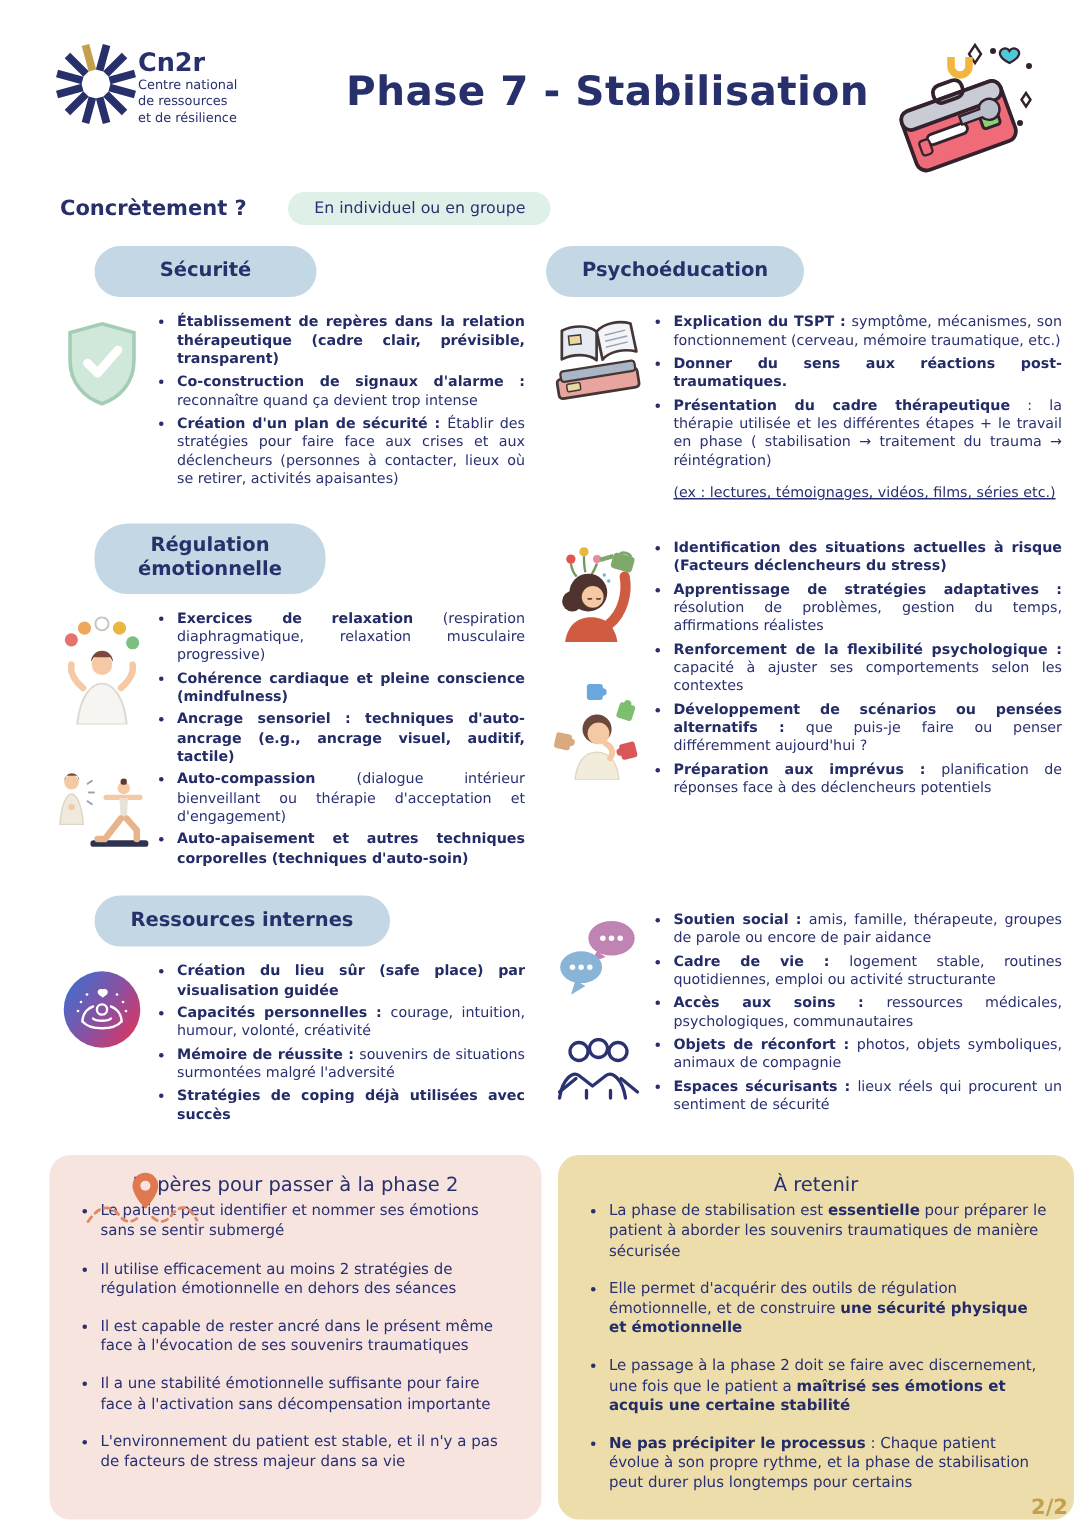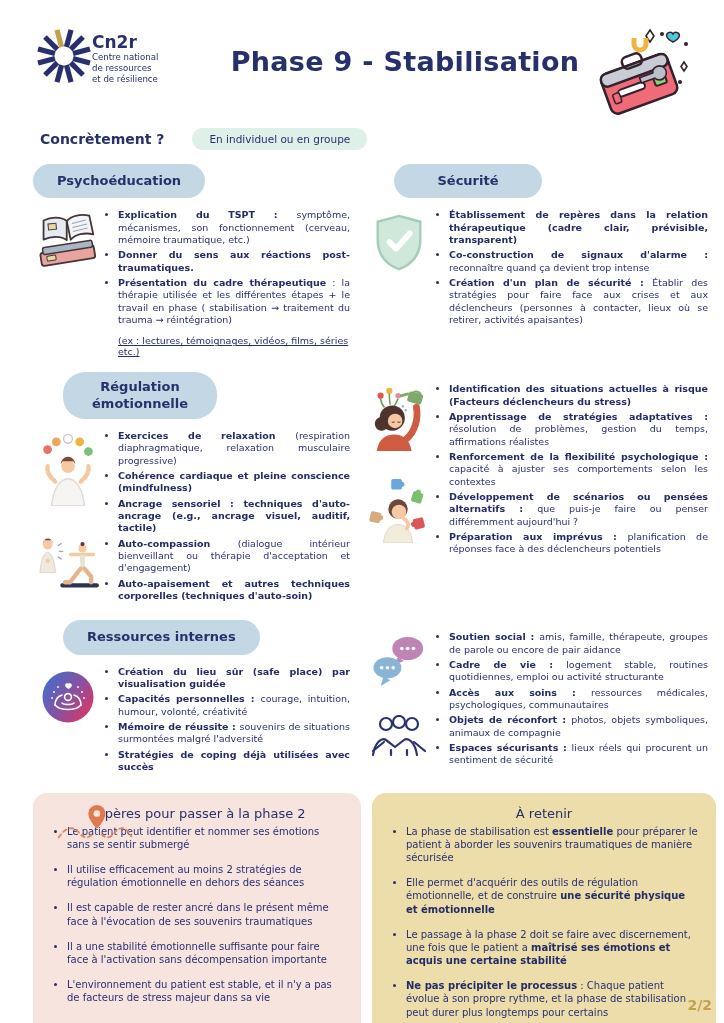--- a/index.html
+++ b/index.html
@@ -69,21 +69,21 @@
           <line x1="24.7" y1="20.3" x2="20.2" y2="3.8" stroke="#c3a04c" stroke-width="5"></line>
         </svg>
       </span>
       <div class="logo-text">
         <div class="brand">Cn2r</div>
         <div class="brand-sub">Centre national
 de ressources
 et de résilience</div>
       </div>
     </div>
-    <div class="page-title">Phase 9 - Stabilisation</div>
+    <div class="page-title">Phase 7 - Stabilisation</div>
     <div class="toolbox-wrap">
       <span>
         <svg width="104" height="96" viewBox="0 0 104 96">
           <g transform="rotate(-20 46 58)">
             <rect x="14" y="38" width="70" height="42" rx="7" fill="#ef6b78" stroke="#33222e" stroke-width="2.5"></rect>
             <rect x="14" y="38" width="70" height="13" rx="6" fill="#c9ccd4" stroke="#33222e" stroke-width="2.5"></rect>
             <rect x="40" y="29" width="20" height="12" rx="5" fill="none" stroke="#33222e" stroke-width="2.5"></rect>
             <rect x="26" y="58" width="28" height="7" rx="3.5" fill="#fff" stroke="#33222e" stroke-width="2"></rect>
             <rect x="64" y="55" width="12" height="12" rx="2" fill="#8ed16f" stroke="#33222e" stroke-width="2"></rect>
             <rect x="20" y="60" width="7" height="10" rx="2" fill="#ef6b78" stroke="#33222e" stroke-width="1.5"></rect>
@@ -103,20 +103,41 @@
     </div>
   </div>
 
   <div class="concrete-row">
     <span class="concrete">Concrètement ?</span>
     <span class="badge">En individuel ou en groupe</span>
   </div>
 
   <div class="grid">
 
+    <div class="section indent">
+      <span class="pill">Sécurité</span>
+      <div class="section-body">
+        <div class="icon-col">
+          <span>
+            <svg width="54" height="60" viewBox="0 0 54 62">
+              <path d="M27 3 L49 9 V28 C49 44 39 54 27 58 C15 54 5 44 5 28 V9 Z" fill="#cfe8da" stroke="#a5cdb6" stroke-width="2.5"></path>
+              <path d="M17 30 l7 7 l14 -16" stroke="#ffffff" stroke-width="6" fill="none" stroke-linecap="round" stroke-linejoin="round"></path>
+            </svg>
+          </span>
+        </div>
+        <div class="items-wrap">
+          <ul class="blist">
+              <li><span class="seg-b">Établissement de repères dans la relation thérapeutique (cadre clair, prévisible, transparent)</span></li>
+              <li><span class="seg-b">Co-construction de signaux d'alarme : </span><span>reconnaître quand ça devient trop intense</span></li>
+              <li><span class="seg-b">Création d'un plan de sécurité : </span><span>Établir des stratégies pour faire face aux crises et aux déclencheurs (personnes à contacter, lieux où se retirer, activités apaisantes)</span></li>
+            </ul>
+        </div>
+      </div>
+    </div>
+
     <div class="section">
       <span class="pill">Psychoéducation</span>
       <div class="section-body">
         <div class="icon-col">
           <span>
             <svg width="66" height="60" viewBox="0 0 66 60">
               <g transform="rotate(-9 33 44)">
                 <rect x="6" y="36" width="54" height="13" rx="2.5" fill="#e8a49e" stroke="#443636" stroke-width="1.8"></rect>
                 <rect x="9" y="31" width="50" height="7" rx="2" fill="#aab6c6" stroke="#443636" stroke-width="1.5"></rect>
                 <rect x="12" y="40" width="9" height="5" rx="1" fill="#e9d9a0" stroke="#443636" stroke-width="1"></rect>
@@ -130,41 +151,20 @@
             </svg>
           </span>
         </div>
         <div class="items-wrap">
           <ul class="blist">
               <li><span class="seg-b">Explication du TSPT : </span><span>symptôme, mécanismes, son fonctionnement (cerveau, mémoire traumatique, etc.)</span></li>
               <li><span class="seg-b">Donner du sens aux réactions post-traumatiques.</span></li>
               <li><span class="seg-b">Présentation du cadre thérapeutique</span><span> : la thérapie utilisée et les différentes étapes + le travail en phase ( stabilisation → traitement du trauma → réintégration)</span></li>
             </ul>
           <div class="note">(ex : lectures, témoignages, vidéos, films, séries etc.)</div>
-        </div>
-      </div>
-    </div>
-
-    <div class="section indent">
-      <span class="pill">Sécurité</span>
-      <div class="section-body">
-        <div class="icon-col">
-          <span>
-            <svg width="54" height="60" viewBox="0 0 54 62">
-              <path d="M27 3 L49 9 V28 C49 44 39 54 27 58 C15 54 5 44 5 28 V9 Z" fill="#cfe8da" stroke="#a5cdb6" stroke-width="2.5"></path>
-              <path d="M17 30 l7 7 l14 -16" stroke="#ffffff" stroke-width="6" fill="none" stroke-linecap="round" stroke-linejoin="round"></path>
-            </svg>
-          </span>
-        </div>
-        <div class="items-wrap">
-          <ul class="blist">
-              <li><span class="seg-b">Établissement de repères dans la relation thérapeutique (cadre clair, prévisible, transparent)</span></li>
-              <li><span class="seg-b">Co-construction de signaux d'alarme : </span><span>reconnaître quand ça devient trop intense</span></li>
-              <li><span class="seg-b">Création d'un plan de sécurité : </span><span>Établir des stratégies pour faire face aux crises et aux déclencheurs (personnes à contacter, lieux où se retirer, activités apaisantes)</span></li>
-            </ul>
         </div>
       </div>
     </div>
 
     <div class="section indent">
       <span class="pill pill-narrow">Régulation émotionnelle</span>
       <div class="section-body">
         <div class="icon-col">
           <span>
             <svg width="58" height="72" viewBox="0 0 58 74">

